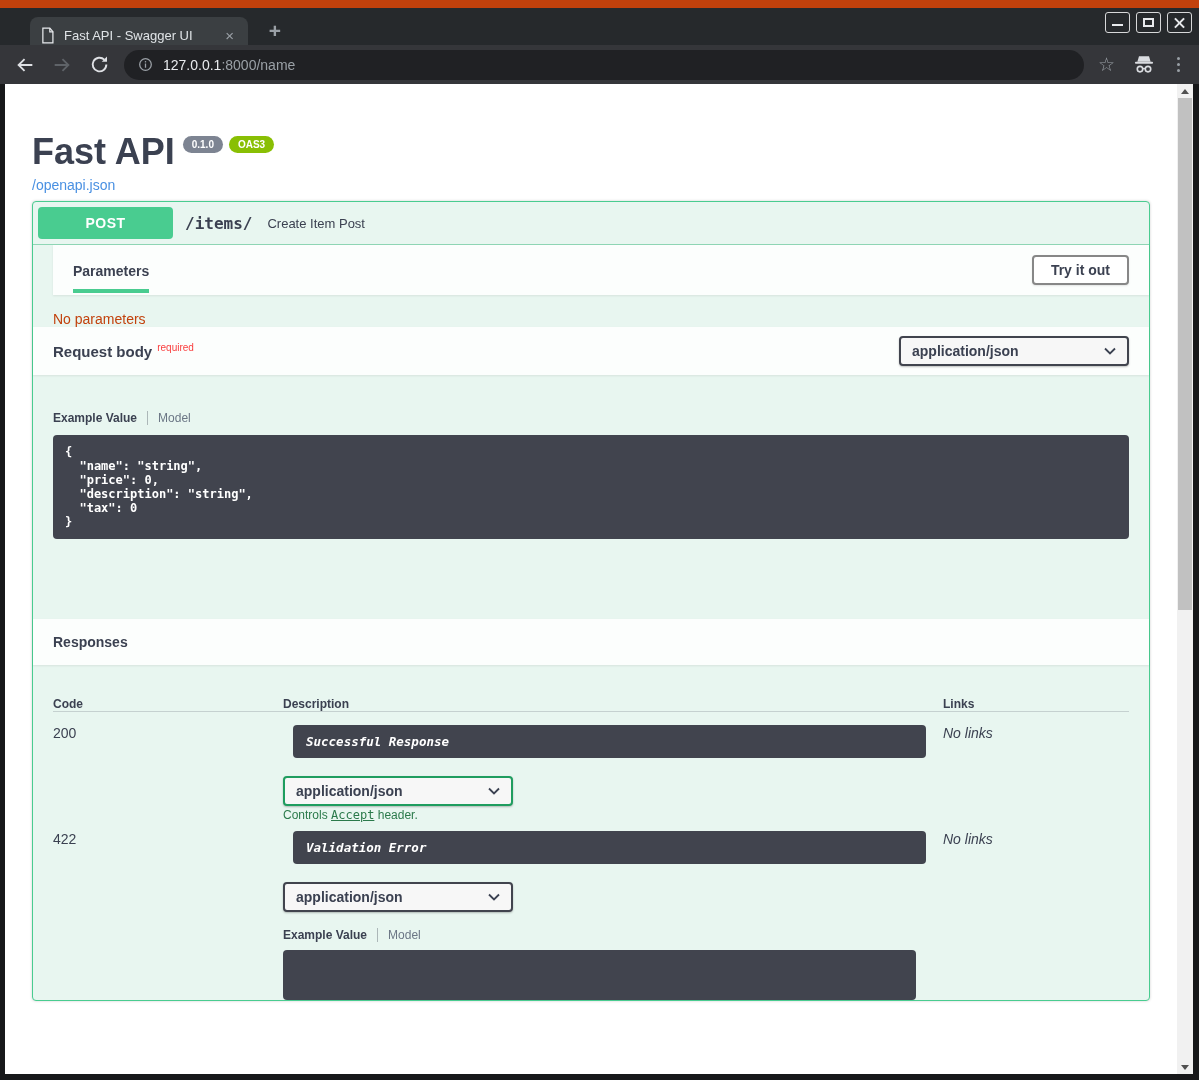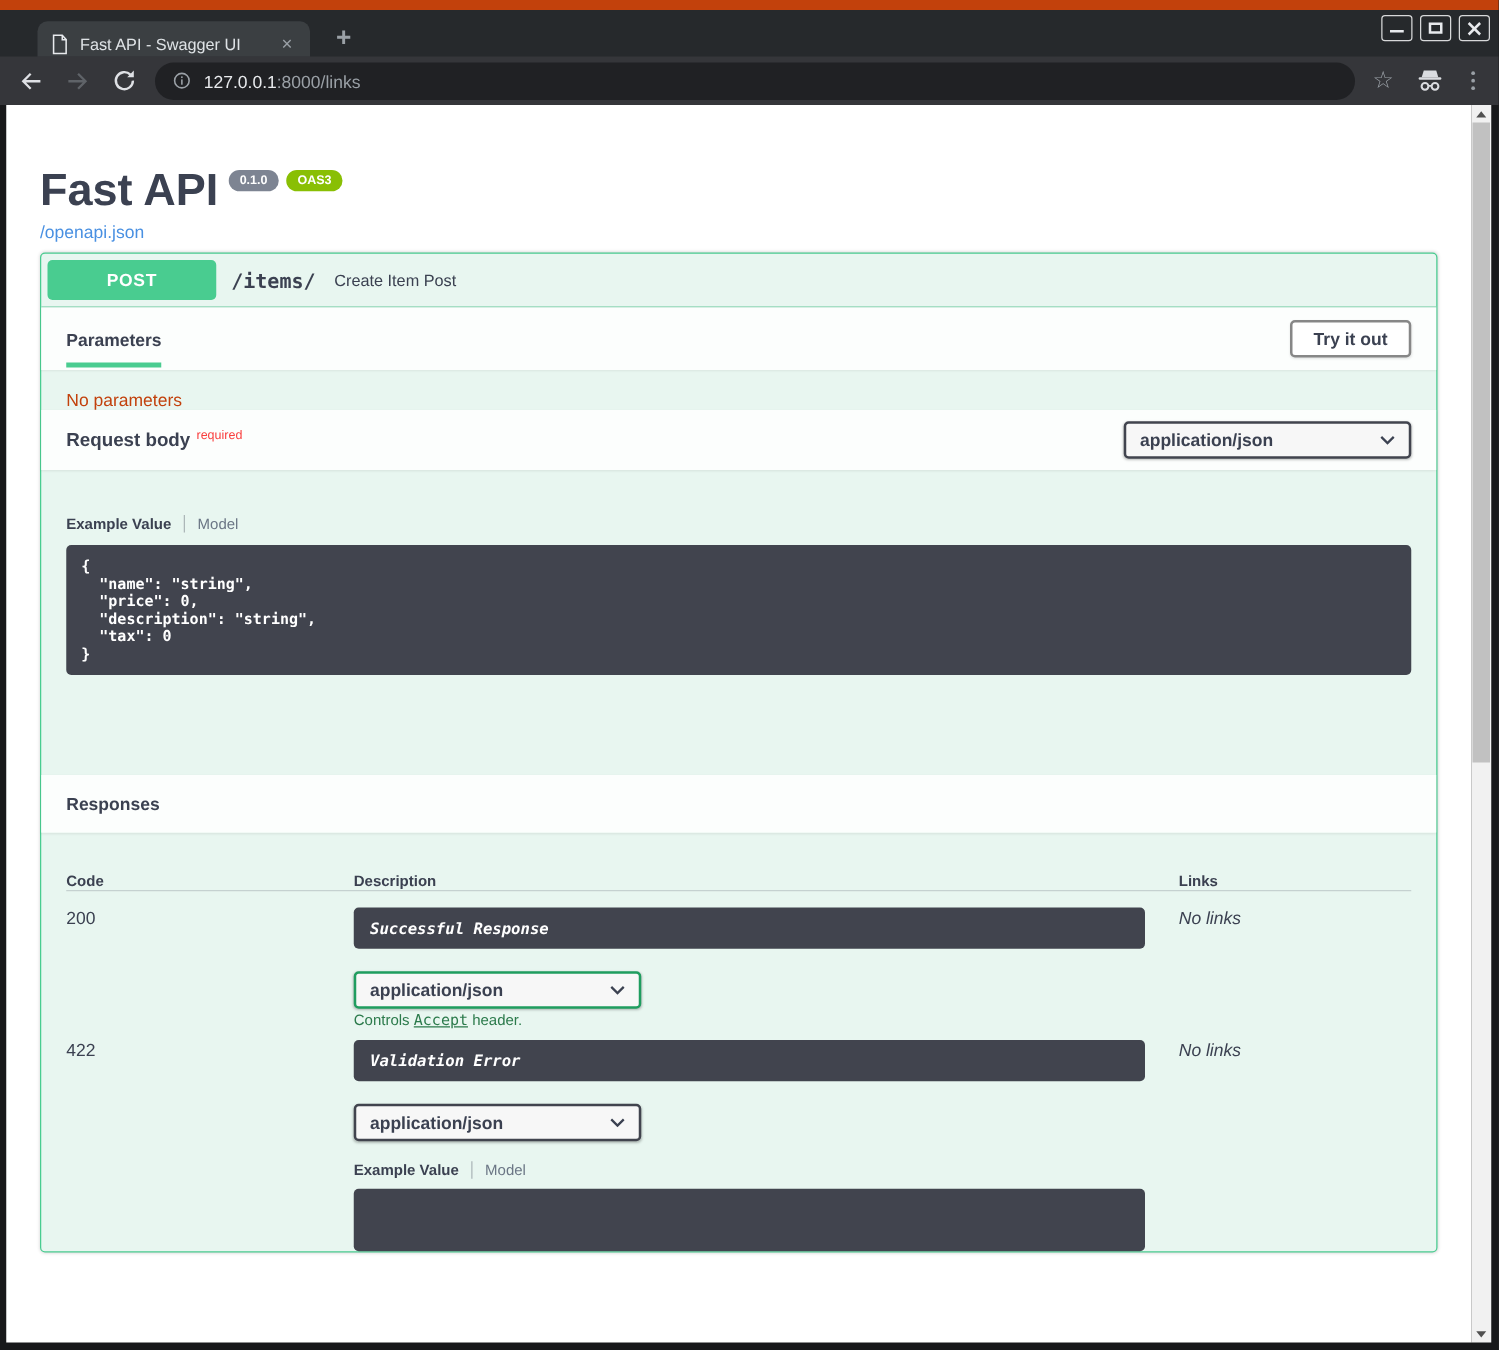--- a/index.html
+++ b/index.html
@@ -73,21 +73,21 @@
              background:#e8f6f0; box-shadow:0 0 3px rgba(0,0,0,.19); }
   .op-summary { display:flex; align-items:center; padding:5px; border-bottom:1px solid #8fd6b5; }
   .method-badge { background:#49cc90; color:#fff; font-weight:bold; font-size:14px;
                   width:135px; text-align:center; padding:8px 0; border-radius:4px; letter-spacing:.5px; }
   .op-path { font-family:"DejaVu Sans Mono", monospace; font-weight:bold; font-size:16px;
              color:#3b4151; margin-left:12px; }
   .op-summary-text { font-size:13px; color:#3b4151; margin-left:15px; }
 
   .sec-header { background:rgba(255,255,255,.85); display:flex; justify-content:space-between;
                 align-items:center; padding:0 20px; min-height:50px;
-                box-shadow:0 1px 2px rgba(0,0,0,.08); }
+                box-shadow:0 1px 2px rgba(0,0,0,.08);margin-left:20px; }
   .param-tab { font-size:14px; font-weight:bold; color:#3b4151;
                padding:15px 0 10px; border-bottom:4px solid #49cc90; }
   .tryout { border:2px solid #878787; border-radius:4px; padding:5px 17px; font-size:14px;
             color:#3b4151; background:#fff; font-weight:bold; box-shadow:0 1px 2px rgba(0,0,0,.1); }
 
   .no-params { padding:16px 20px 0; font-size:14px; color:#c2410c; }
 
   .reqbody-header { background:rgba(255,255,255,.85); display:flex; justify-content:space-between;
                     align-items:center; padding:8px 20px; min-height:48px;
                     box-shadow:0 1px 2px rgba(0,0,0,.08); }
@@ -111,21 +111,21 @@
   .responses-header { background:rgba(255,255,255,.85); padding:15px 20px; font-size:14px;
                       font-weight:bold; color:#3b4151; box-shadow:0 1px 2px rgba(0,0,0,.08); }
 
   .resp-table { padding:32px 20px 0; }
   .resp-head { display:grid; grid-template-columns:230px 660px 1fr; font-size:12px; font-weight:bold;
                color:#3b4151; border-bottom:1px solid rgba(59,65,81,.2); }
   .resp-row { display:grid; grid-template-columns:230px 660px 1fr; font-size:14px; color:#3b4151; }
   .row-200 { padding-top:13px; }
   .row-422 { padding-top:9px; }
   .desc-box { width:633px; background:#41444e; border-radius:4px; padding:9px 13px; color:#fff;
-              font-family:"DejaVu Sans Mono", monospace; font-style:italic; font-weight:bold; font-size:12.5px; }
+              font-family:"DejaVu Sans Mono", monospace; font-style:italic; font-weight:bold; font-size:12.5px;margin-left:10px; }
   .links-cell { font-style:italic; }
   .resp-sel { margin-top:18px; }
   .resp-note { margin-top:2px; font-size:12px; color:#2b7a4b; }
   .resp-note .mono { font-family:"DejaVu Sans Mono", monospace;text-decoration:underline; }
   .last-tabs { margin-top:16px; }
   .code-sliver { margin-top:8px; width:633px; height:50px; background:#41444e; border-radius:4px; }
 
   svg { display:block; }
 </style>
 </head>
@@ -177,21 +177,21 @@
       </svg>
     </span>
     <div class="urlbar">
       <span>
         <svg width="17" height="17" viewBox="0 0 24 24">
           <circle cx="12" cy="12" r="8.2" fill="none" stroke="#9aa0a6" stroke-width="1.8"></circle>
           <rect x="11.1" y="10.6" width="1.8" height="6" fill="#9aa0a6"></rect>
           <rect x="11.1" y="7.2" width="1.8" height="1.9" fill="#9aa0a6"></rect>
         </svg>
       </span>
-      <span class="url-text"><span class="host">127.0.0.1</span><span>:8000/links</span></span>
+      <span class="url-text"><span class="host">127.0.0.1</span><span>:8000/name</span></span>
     </div>
     <span class="star">☆</span>
     <span class="incog">
       <svg width="22" height="20" viewBox="0 0 24 22">
         <path d="M6.5 1.5h11l1.8 6h-14.6z" fill="#dadce0"></path>
         <rect x="2" y="7.5" width="20" height="2.2" rx="1.1" fill="#dadce0"></rect>
         <circle cx="7.6" cy="15.5" r="3" fill="none" stroke="#dadce0" stroke-width="1.8"></circle>
         <circle cx="16.4" cy="15.5" r="3" fill="none" stroke="#dadce0" stroke-width="1.8"></circle>
         <path d="M10.6 15h2.8" stroke="#dadce0" stroke-width="1.6"></path>
       </svg>

